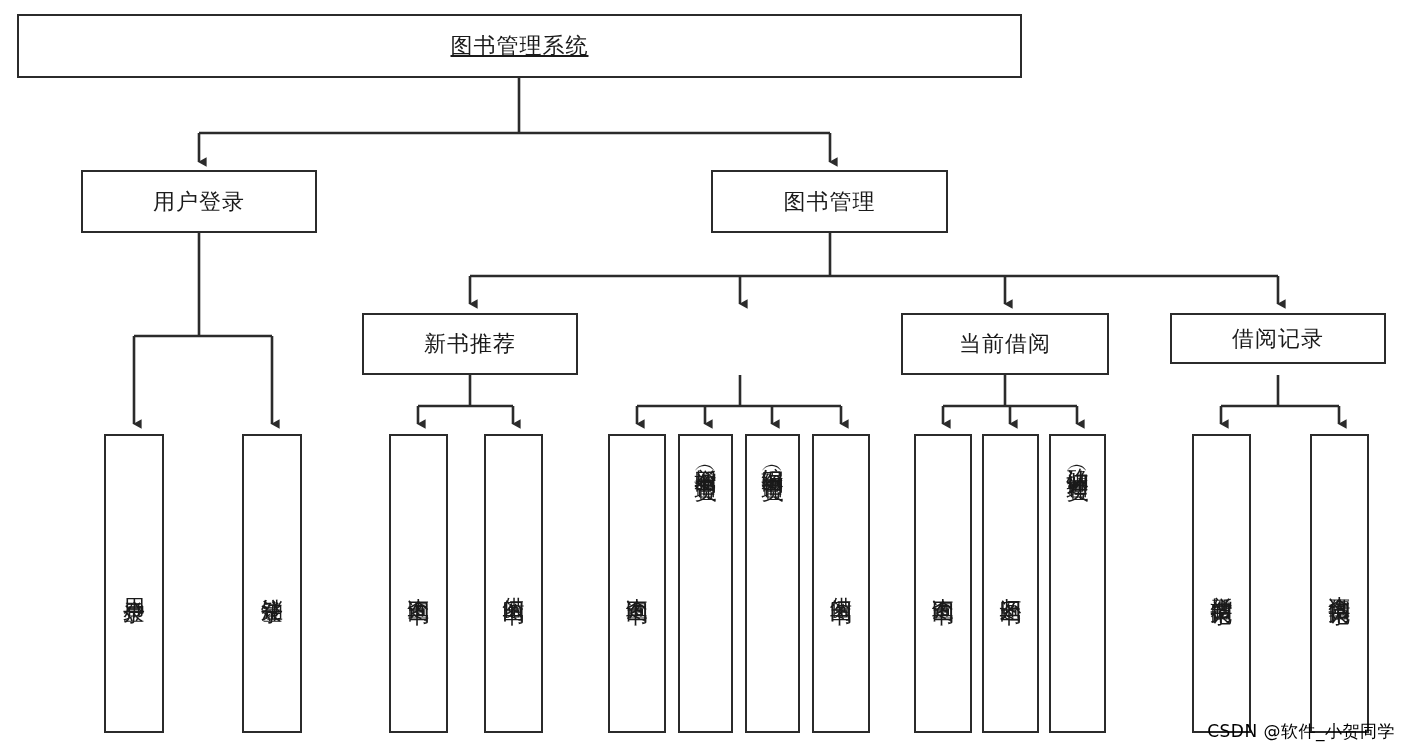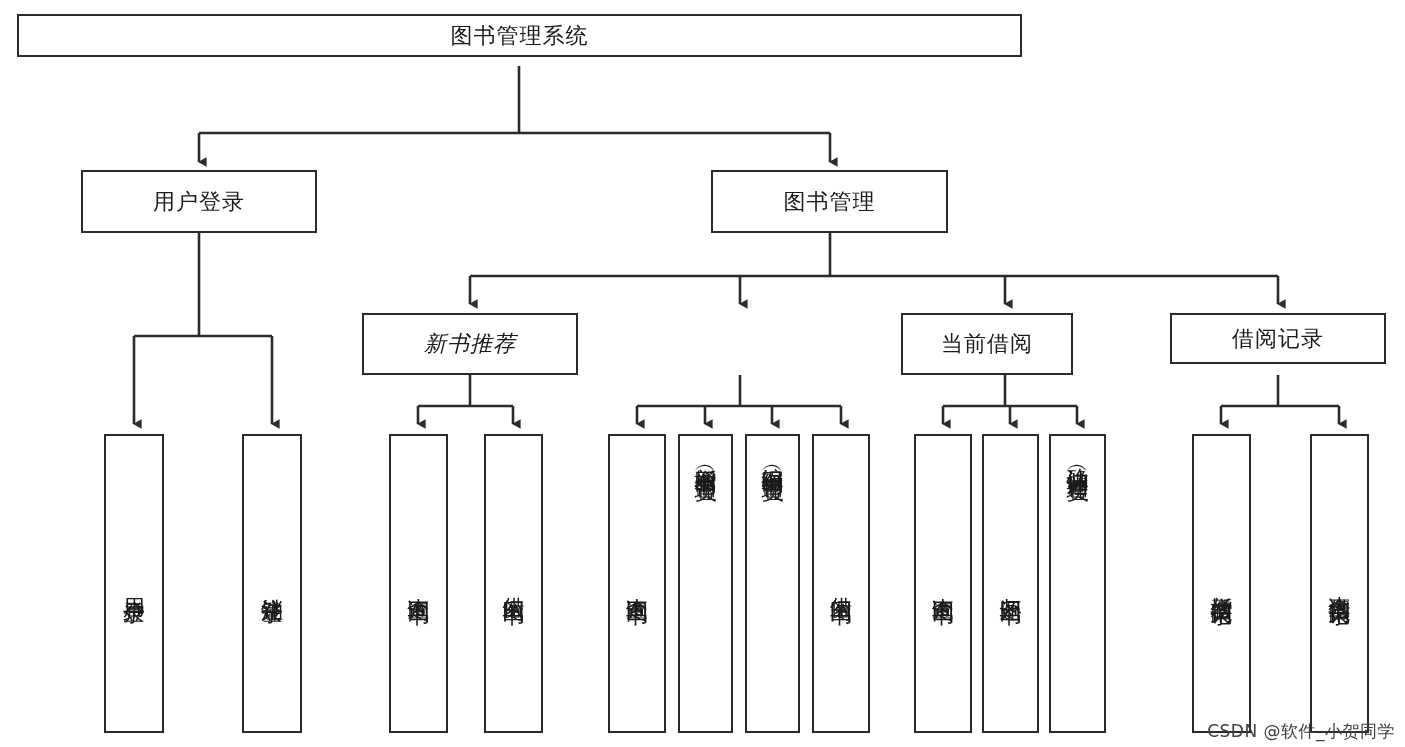--- a/index.html
+++ b/index.html
@@ -53,21 +53,21 @@
   }
   .node.vert.centered {
     align-items: center;
     padding-top: 0;
   }
   .watermark {
     position: absolute;
     right: 10px;
     bottom: 4px;
     font-size: 17px;
-    color: #404040;
+    color: #000000;
     letter-spacing: 0.5px;
     white-space: nowrap;
   }
 </style>
 </head>
 <body>
 
 <div id="canvas">
 
   <svg id="wires" viewBox="0 0 1405 747" xmlns="http://www.w3.org/2000/svg">
@@ -113,35 +113,35 @@
       <path d="M1010,406 L1010,424" marker-end="url(#arrow)"></path>
       <path d="M1077,406 L1077,424" marker-end="url(#arrow)"></path>
 
       <path d="M1278,375 L1278,406"></path>
       <path d="M1221,406 L1339,406"></path>
       <path d="M1221,406 L1221,424" marker-end="url(#arrow)"></path>
       <path d="M1339,406 L1339,424" marker-end="url(#arrow)"></path>
     </g>
   </svg>
 
-  <div class="node horiz" style="left:17px; top:14px; width:1005px; height:43px;">
+  <div class="node horiz" style="left:17px; top:14px; width:1005px; height:64px;text-decoration:underline;">
     <span>图书管理系统</span>
   </div>
 
   <div class="node horiz" style="left:81px; top:170px; width:236px; height:63px;">
     <span>用户登录</span>
   </div>
   <div class="node horiz" style="left:711px; top:170px; width:237px; height:63px;">
     <span>图书管理</span>
   </div>
 
-  <div class="node horiz" style="left:362px; top:313px; width:216px; height:62px;font-style:italic;">
+  <div class="node horiz" style="left:362px; top:313px; width:216px; height:62px;">
     <span>新书推荐</span>
   </div>
-  <div class="node horiz" style="left:901px; top:313px; width:172px; height:62px;">
+  <div class="node horiz" style="left:901px; top:313px; width:208px; height:62px;">
     <span>当前借阅</span>
   </div>
   <div class="node horiz" style="left:1170px; top:313px; width:216px; height:51px;">
     <span>借阅记录</span>
   </div>
 
   <div class="node vert centered" style="left:104px; top:434px; width:60px; height:299px;">
     <span class="vlabel">用户登录</span>
   </div>
   <div class="node vert centered" style="left:242px; top:434px; width:60px; height:299px;">

